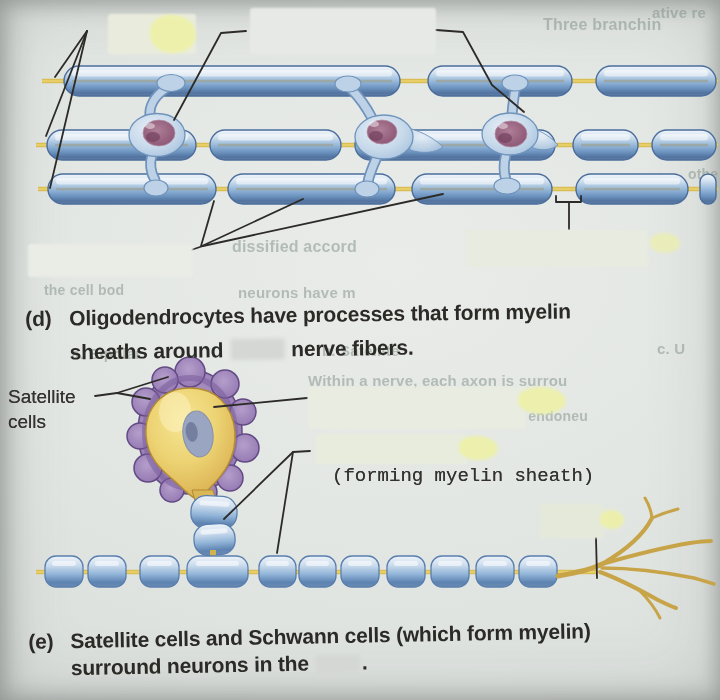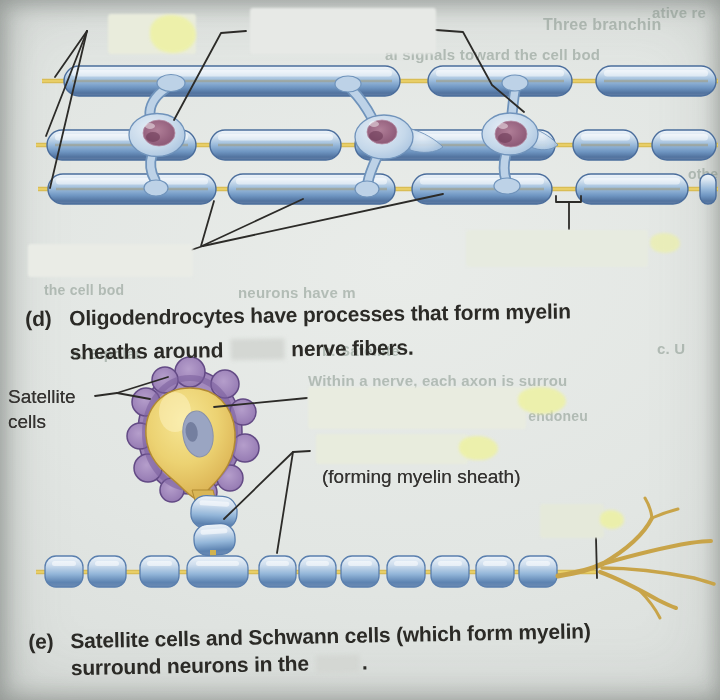--- a/index.html
+++ b/index.html
@@ -29,22 +29,22 @@
   .blank-e{width:44px;height:18px;margin-right:2px;}
 </style>
 </head>
 <body>
 
 <div class="page">
 
   <div class="layer" id="bleed-layer">
       <div class="bleed" style="left: 543px; top: 16px; font-size: 16px;">Three branchin</div>
       <div class="bleed" style="left: 652px; top: 4px; font-size: 15px;">ative re</div>
-      <div class="bleed" style="left: 385px; top: 46px; font-size: 15px;">al signals toward the cell bod</div>
       <div class="bleed" style="left: 688px; top: 166px; font-size: 14px;">othe</div>
+      <div class="bleed" style="left: 232px; top: 238px; font-size: 16px;">dissified accord</div>
       <div class="bleed" style="left: 238px; top: 284px; font-size: 15px;">neurons have m</div>
       <div class="bleed" style="left: 0px; top: 282px; font-size: 14px; padding-left: 44px;">the cell bod</div>
       <div class="bleed" style="left: 71px; top: 345px; font-size: 15px; text-align: right;">a. Bipolar</div>
       <div class="bleed" style="left: 322px; top: 342px; font-size: 15px;">b. Satellite</div>
       <div class="bleed" style="left: 657px; top: 340px; font-size: 15px;">c. U</div>
       <div class="bleed" style="left: 308px; top: 372px; font-size: 15px; text-align: center;">Within a nerve, each axon is surrou</div>
       <div class="bleed" style="left: 512px; top: 408px; font-size: 14px;">a. endoneu</div>
     </div>
 
   <svg class="art" width="720" height="700" viewBox="0 0 720 700">
@@ -316,21 +316,21 @@
   <div class="hilite" style="left:150px;top:15px;width:46px;height:38px;"></div>
   <div class="hilite" style="left:650px;top:233px;width:30px;height:20px;opacity:.6;"></div>
   <div class="hilite" style="left:518px;top:387px;width:48px;height:27px;"></div>
   <div class="hilite" style="left:459px;top:436px;width:39px;height:24px;"></div>
   <div class="hilite" style="left:600px;top:510px;width:24px;height:19px;"></div>
 
   <div class="dlabel" style="left:8px;top:384px;">
     <div>Satellite</div>
     <div>cells</div>
   </div>
-  <div class="dlabel" style="left:322px;top:464px;">(forming myelin sheath)</div>
+  <div class="dlabel" style="left:332px;top:464px;font-family:Liberation Mono, monospace;">(forming myelin sheath)</div>
 
   <div class="caption" id="cap-d">
     <span class="cap-prefix">(d)</span>
     <div class="cap-body">
       <div>Oligodendrocytes have processes that form myelin</div>
       <div><span>sheaths around</span><span class="blank blank-d"></span><span>nerve fibers.</span></div>
     </div>
   </div>
 
   <div class="caption" id="cap-e">

